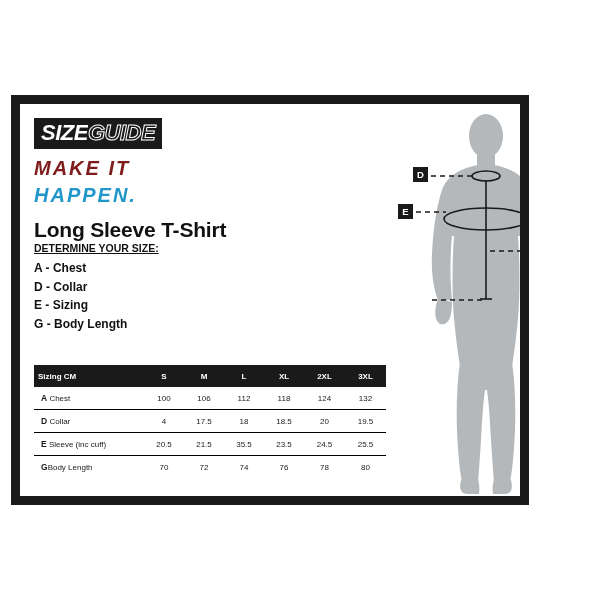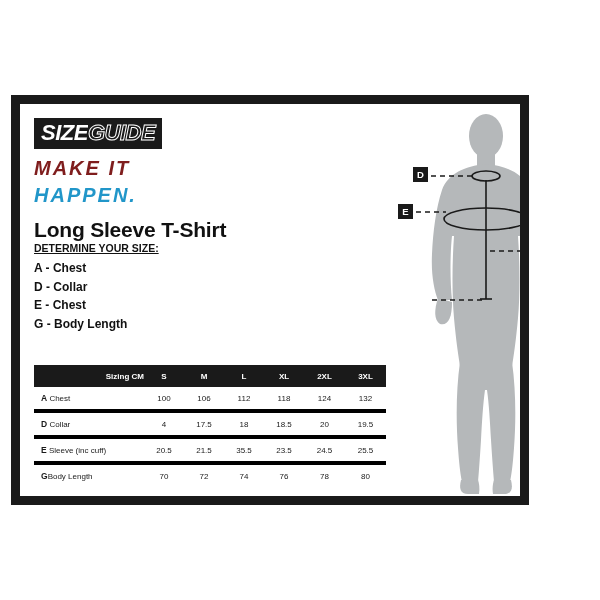--- a/index.html
+++ b/index.html
@@ -122,28 +122,28 @@
     height: 22px;
     vertical-align: middle;
   }
   .table thead th {
     background: #1a1a1a;
     color: #ffffff;
     font-weight: bold;
     text-align: center;
   }
   .table thead th.first {
-    text-align: right;
-    padding-left: 13px;
+    text-align: left;
+    padding-left: 4px;
     margin-top: 13px;
   }
   .table tbody td {
     text-align: center;
     color: #1a1a1a;
-    border-bottom: 4px solid #000000;
+    border-bottom: 1px solid #000000;
   }
   .table tbody td.first {
     text-align: left;
     padding-left: 7px;
   }
   .table tbody tr:last-child td {
     border-bottom: none;
   }
   .rowkey {
     font-weight: bold;
@@ -189,21 +189,21 @@
         <div class="logo">
           <span class="size">SIZE</span><span class="guide">GUIDE</span>
         </div>
         <div class="tagline1">MAKE IT</div>
         <div class="tagline2">HAPPEN.</div>
         <div class="product">Long Sleeve T-Shirt</div>
         <div class="determine">DETERMINE YOUR SIZE:</div>
         <div class="keylist">
           <div class="keyrow">A - Chest</div>
           <div class="keyrow">D - Collar</div>
-          <div class="keyrow">E - Chest</div>
+          <div class="keyrow">E - Sizing</div>
           <div class="keyrow">G - Body Length</div>
         </div>
       </div>
 
       <table class="table">
         <colgroup>
           <col style="width:110px">
           <col style="width:40px">
           <col style="width:40px">
           <col style="width:40px">

